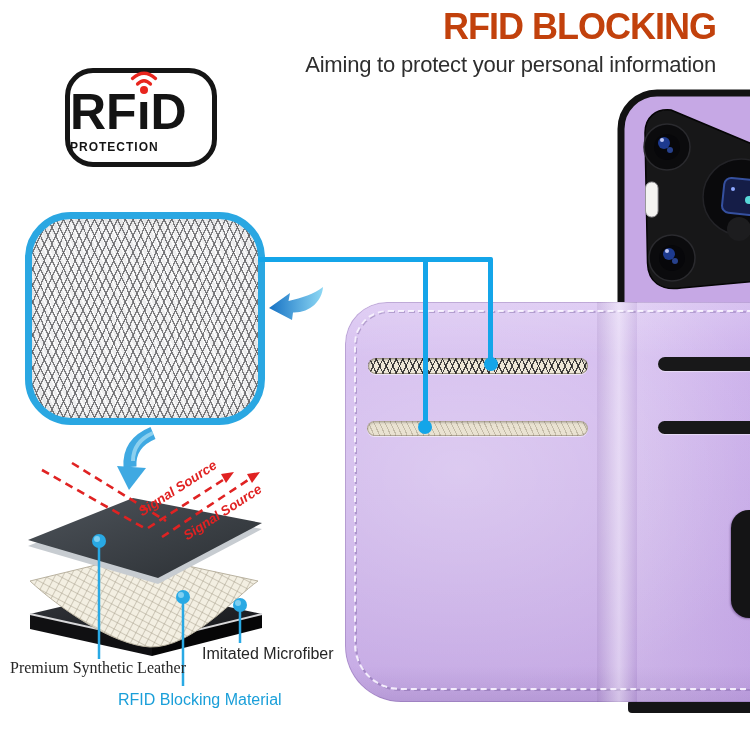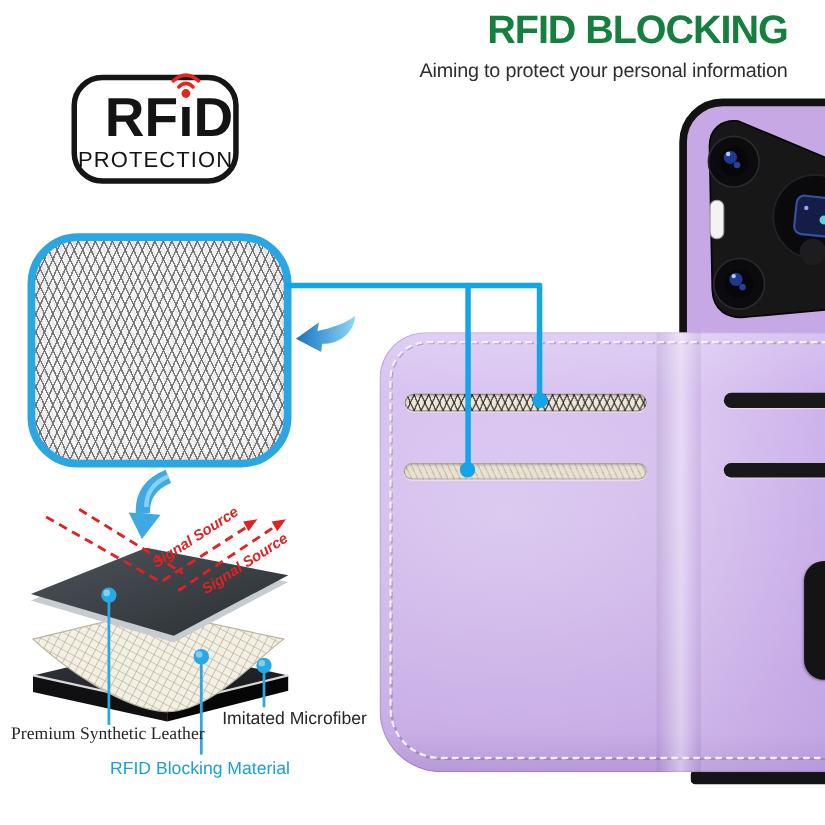--- a/index.html
+++ b/index.html
@@ -1,31 +1,31 @@
 <!DOCTYPE html>
 <html><head>
 <meta charset="utf-8">
 <style>
   html,body{margin:0;padding:0;background:#fff;}
   .stage{position:relative;width:750px;height:750px;background:#ffffff;overflow:hidden;
          font-family:"Liberation Sans",sans-serif;}
 
   
   .header{position:absolute;top:9px;right:34px;text-align:right;z-index:3;}
-  .header h1{margin:0;font-size:36px;font-weight:bold;letter-spacing:-1px;color:#15803d;line-height:1;}
-  .header .sub{margin-top:10px;font-size:18px;line-height:19px;color:#2e2e2e;letter-spacing:-0.2px;}
+  .header h1{margin:0;font-size:36px;font-weight:bold;letter-spacing:-1px;color:#c2410c;line-height:1;}
+  .header .sub{margin-top:10px;font-size:22px;line-height:19px;color:#2e2e2e;letter-spacing:-0.2px;}
 
   
   .badge{position:absolute;left:65px;top:68px;width:152px;height:99px;box-sizing:border-box;
          border:5px solid #151515;border-radius:28px;background:#fff;z-index:3;
-         display:flex;flex-direction:column;align-items:flex-end;justify-content:center;padding-top:10px;}
+         display:flex;flex-direction:column;align-items:flex-start;justify-content:center;padding-top:10px;}
   .badge .brand{display:flex;align-items:flex-end;font-size:50px;font-weight:800;color:#141414;line-height:0.82;}
   .badge .i-wrap{position:relative;display:inline-block;}
   .badge .wifi{position:absolute;top:-21px;left:50%;transform:translateX(-50%);width:30px;height:23px;}
-  .badge .label{margin-top:7px;font-size:20px;font-weight:400;letter-spacing:1px;color:#141414;}
+  .badge .label{margin-top:7px;font-size:12px;font-weight:700;letter-spacing:1px;color:#141414;}
 
   
   .mesh-swatch{position:absolute;left:25px;top:212px;width:240px;height:213px;box-sizing:border-box;
      border:7px solid #2aa7e2;border-radius:46px;z-index:3;
      background-color:#eeeeef;
      background-image:
        repeating-linear-gradient(65deg, rgba(105,105,108,.85) 0 1.3px, rgba(0,0,0,0) 1.3px 7px),
        repeating-linear-gradient(115deg, rgba(105,105,108,.85) 0 1.3px, rgba(0,0,0,0) 1.3px 7px),
        repeating-linear-gradient(65deg, rgba(255,255,255,.8) 2.6px 4px, rgba(0,0,0,0) 4px 7px);
      box-shadow:inset 0 0 14px rgba(0,0,0,.10);}
@@ -81,21 +81,21 @@
   .ring-plate{position:absolute;left:386px;top:208px;width:34px;height:108px;background:#141415;
       border-radius:18px 0 0 18px;box-shadow:-1px 1px 2px rgba(60,30,90,.4);}
   .case-edge{position:absolute;left:628px;top:700px;width:124px;height:13px;background:#141416;
       border-radius:4px 0 0 4px;z-index:1;}
 
   
   .diagram{position:absolute;left:0;top:425px;width:340px;height:300px;z-index:3;}
   .layer-label{position:absolute;font-size:16px;color:#262626;z-index:4;white-space:nowrap;}
   .label-premium{left:10px;top:659px;font-family:Liberation Serif, serif;}
   .label-microfiber{left:202px;top:645px;}
-  .label-rfid{left:100px;top:691px;color:#1a9fd9;}
+  .label-rfid{left:118px;top:691px;color:#1a9fd9;}
 </style>
 </head>
 <body>
 
 <div class="stage">
 
   <div class="header">
     <h1>RFID BLOCKING</h1>
     <div class="sub">
       <div>Aiming to protect your personal information</div>

